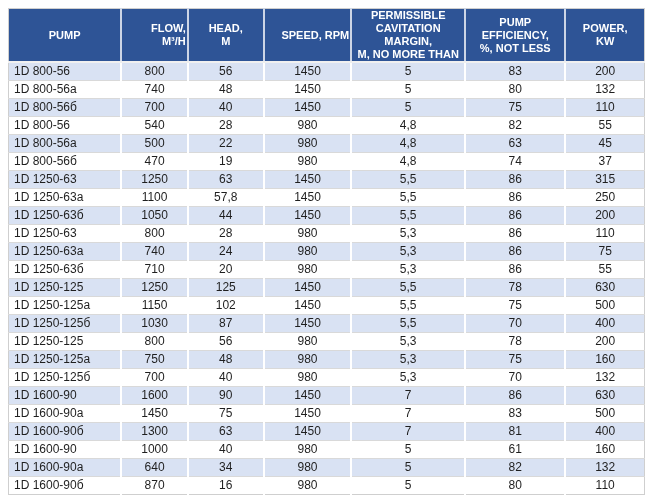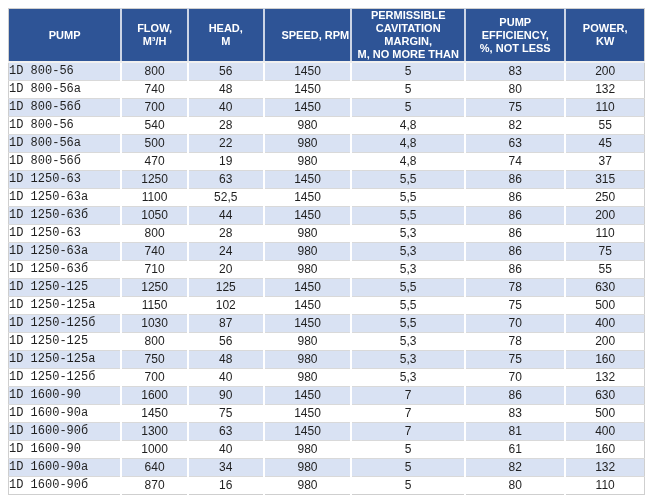--- a/index.html
+++ b/index.html
@@ -44,34 +44,34 @@
     vertical-align: middle;
     border-top: 1px solid #d9d9d9;
     border-left: 2px solid #ffffff;
     padding: 0;
     white-space: nowrap;
     overflow: hidden;
   }
   tbody td:first-child {
     border-left: none;
     text-align: left;
-    font-family: Liberation Mono, monospace;
+    padding-left: 5px;
   }
   tbody tr { background: #ffffff; }
   tbody tr.stripe { background: #d9e2f3; }
 </style>
 </head>
 <body>
 
 <div class="table-wrap">
   <table>
     <thead>
       <tr id="header-row">
           <th style="width: 107px;">PUMP</th>
-          <th style="width: 63px;">FLOW,
+          <th style="width: 63px; text-align: right;">FLOW,
 M³/H</th>
           <th style="width: 72px;">HEAD,
 M</th>
           <th style="width: 83px; text-align: right;">SPEED, RPM</th>
           <th style="width: 108px;">PERMISSIBLE
 CAVITATION MARGIN,
 M, NO MORE THAN</th>
           <th style="width: 95px;">PUMP
 EFFICIENCY,
 %, NOT LESS</th>
@@ -139,21 +139,21 @@
           <td>1250</td>
           <td>63</td>
           <td>1450</td>
           <td>5,5</td>
           <td>86</td>
           <td>315</td>
         </tr>
         <tr>
           <td>1D 1250-63a</td>
           <td>1100</td>
-          <td>52,5</td>
+          <td>57,8</td>
           <td>1450</td>
           <td>5,5</td>
           <td>86</td>
           <td>250</td>
         </tr>
         <tr class="stripe">
           <td>1D 1250-63б</td>
           <td>1050</td>
           <td>44</td>
           <td>1450</td>

